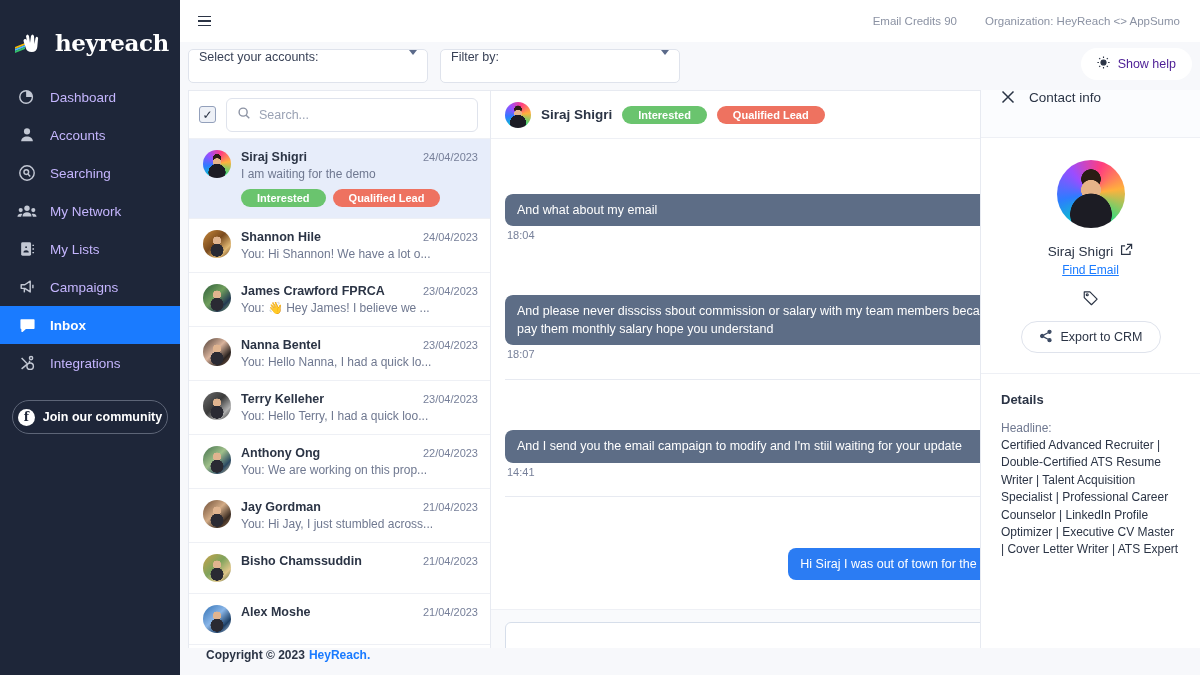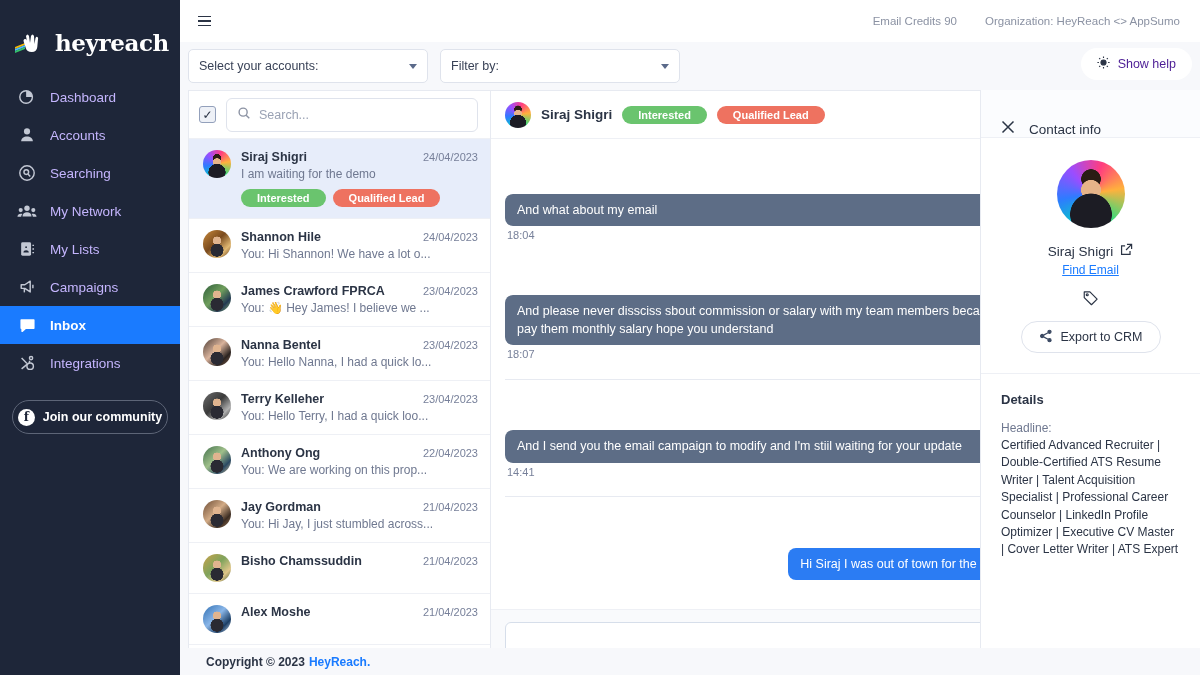--- a/index.html
+++ b/index.html
@@ -58,21 +58,21 @@
   .topbar-spacer { flex: 1 1 auto; }
   .topbar-meta { color: #8b92a3; font-size: 11.5px; margin-left: 28px; }
 
   .toolbar {
     height: 48px; display: flex; align-items: center; gap: 12px;
     padding: 0 8px 0 8px; flex: 0 0 48px; position: relative;
   }
   .select-box {
     width: 240px; height: 34px; background: #fff;
     border: 1px solid #dfe3ec; border-radius: 5px;
-    display: flex; align-items: center; padding: 0 10px;
+    display: flex; align-items: flex-start; padding: 0 10px;
     font-size: 12.5px; color: #394257; cursor: pointer;
   }
   .select-box .lbl { flex: 1 1 auto; }
   .caret { width: 0; height: 0; border-left: 4.5px solid transparent; border-right: 4.5px solid transparent; border-top: 5px solid #5b6a8a; }
   .showhelp {
     position: absolute; right: 8px; top: 6px;
     height: 32px; background: #fff; border-radius: 18px;
     display: flex; align-items: center; gap: 7px;
     padding: 0 16px 0 15px; font-size: 12.5px; color: #4c1d95; cursor: pointer;
   }
@@ -141,21 +141,21 @@
   .datedivider .line.r { flex: 0 0 46px; }
   .datedivider .dtxt { font-size: 11.5px; color: #77809a; padding: 0 12px; }
   .composer { flex: 0 0 66px; border-top: 1px solid #eef0f5; background: #f9fafc; padding: 12px 14px; }
   .composer .field { height: 40px; border: 1px solid #d6deea; border-radius: 6px; background: #fff; }
 
   
   .contact {
     position: absolute; right: 0; top: 0; bottom: 0; width: 220px;
     background: #fff; border-left: 1px solid #e7eaf1; display: flex; flex-direction: column; z-index: 5;
   }
-  .chead { height: 48px; flex: 0 0 48px; display: flex; align-items: flex-end; gap: 14px; padding-left: 20px; border-bottom: 1px solid #eef0f5; background: #fbfcfe;}
+  .chead { height: 48px; flex: 0 0 48px; display: flex; align-items: flex-start; gap: 14px; padding-left: 20px; border-bottom: 1px solid #eef0f5; background: #fbfcfe;}
   .xicon { font-size: 16px; color: #2b3445; cursor: pointer; line-height: 1; }
   .ctitle { font-size: 13.5px; color: #2b3445; }
   .cbody { flex: 1 1 auto; overflow: hidden; padding: 22px 20px 0 20px; }
   .bigavatar { width: 68px; height: 68px; border-radius: 50%; margin: 0 auto; background-size: cover; }
   .cname-row { display: flex; align-items: center; justify-content: center; gap: 7px; margin-top: 14px; }
   .cname { font-size: 13.5px; color: #2b3445; }
   .findemail { display: block; text-align: center; font-size: 12px; color: #1a7bff; text-decoration: underline; margin-top: 3px; cursor: pointer; }
   .tagicon { display: flex; justify-content: center; margin-top: 12px; cursor: pointer; }
   .crmbtn {
     margin: 14px auto 0 auto; height: 32px; width: 140px;
@@ -164,21 +164,21 @@
     font-size: 12.5px; color: #2b3445; background: #fff; cursor: pointer;
   }
   .divider { height: 1px; background: #eef0f5; margin: 20px -20px 0 -20px; }
   .dtitle { font-size: 13px; font-weight: bold; color: #2b3445; margin-top: 18px; }
   .dlabel { font-size: 12px; color: #6f7890; margin-top: 14px; }
   .dval { font-size: 12px; color: #2b3445; line-height: 1.45; margin-top: 2px; }
 
   
   .footer {
     position: absolute; left: 180px; right: 0; bottom: 0; height: 27px;
-    background: #f7f8fb; display: flex; align-items: center; padding-left: 26px;
+    background: #f7f8fb; display: flex; padding-left: 26px;
     font-size: 12px; color: #2b3445; font-weight: bold; z-index: 9;
   }
   .footer a { color: #1a7bff; text-decoration: none; margin-left: 4px; }
   .pane-mask { position: absolute; left: 0; right: 0; bottom: 0; height: 27px; background: #f7f8fb; z-index: 8; }
 </style>
 </head>
 <body>
 
 <div class="app">
 

